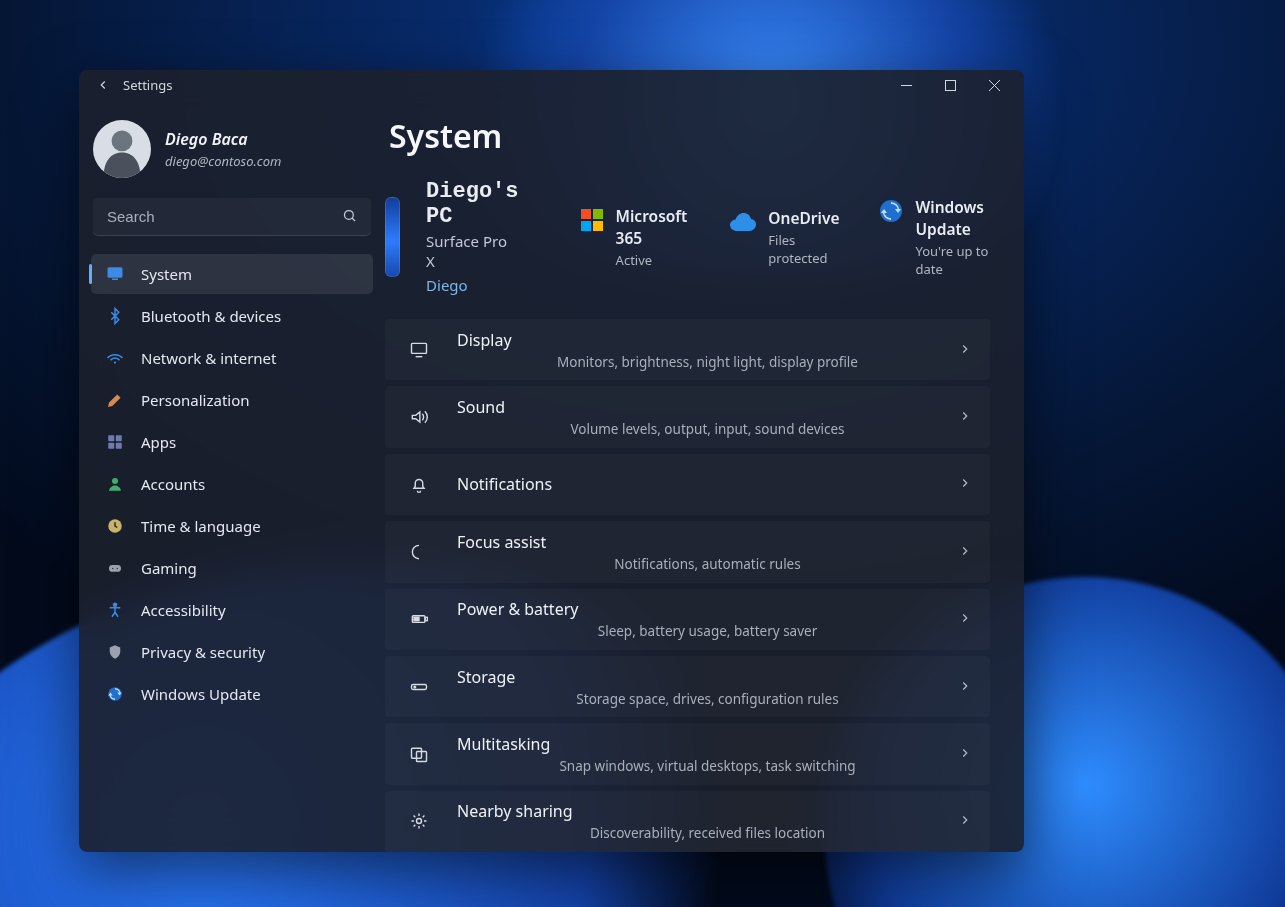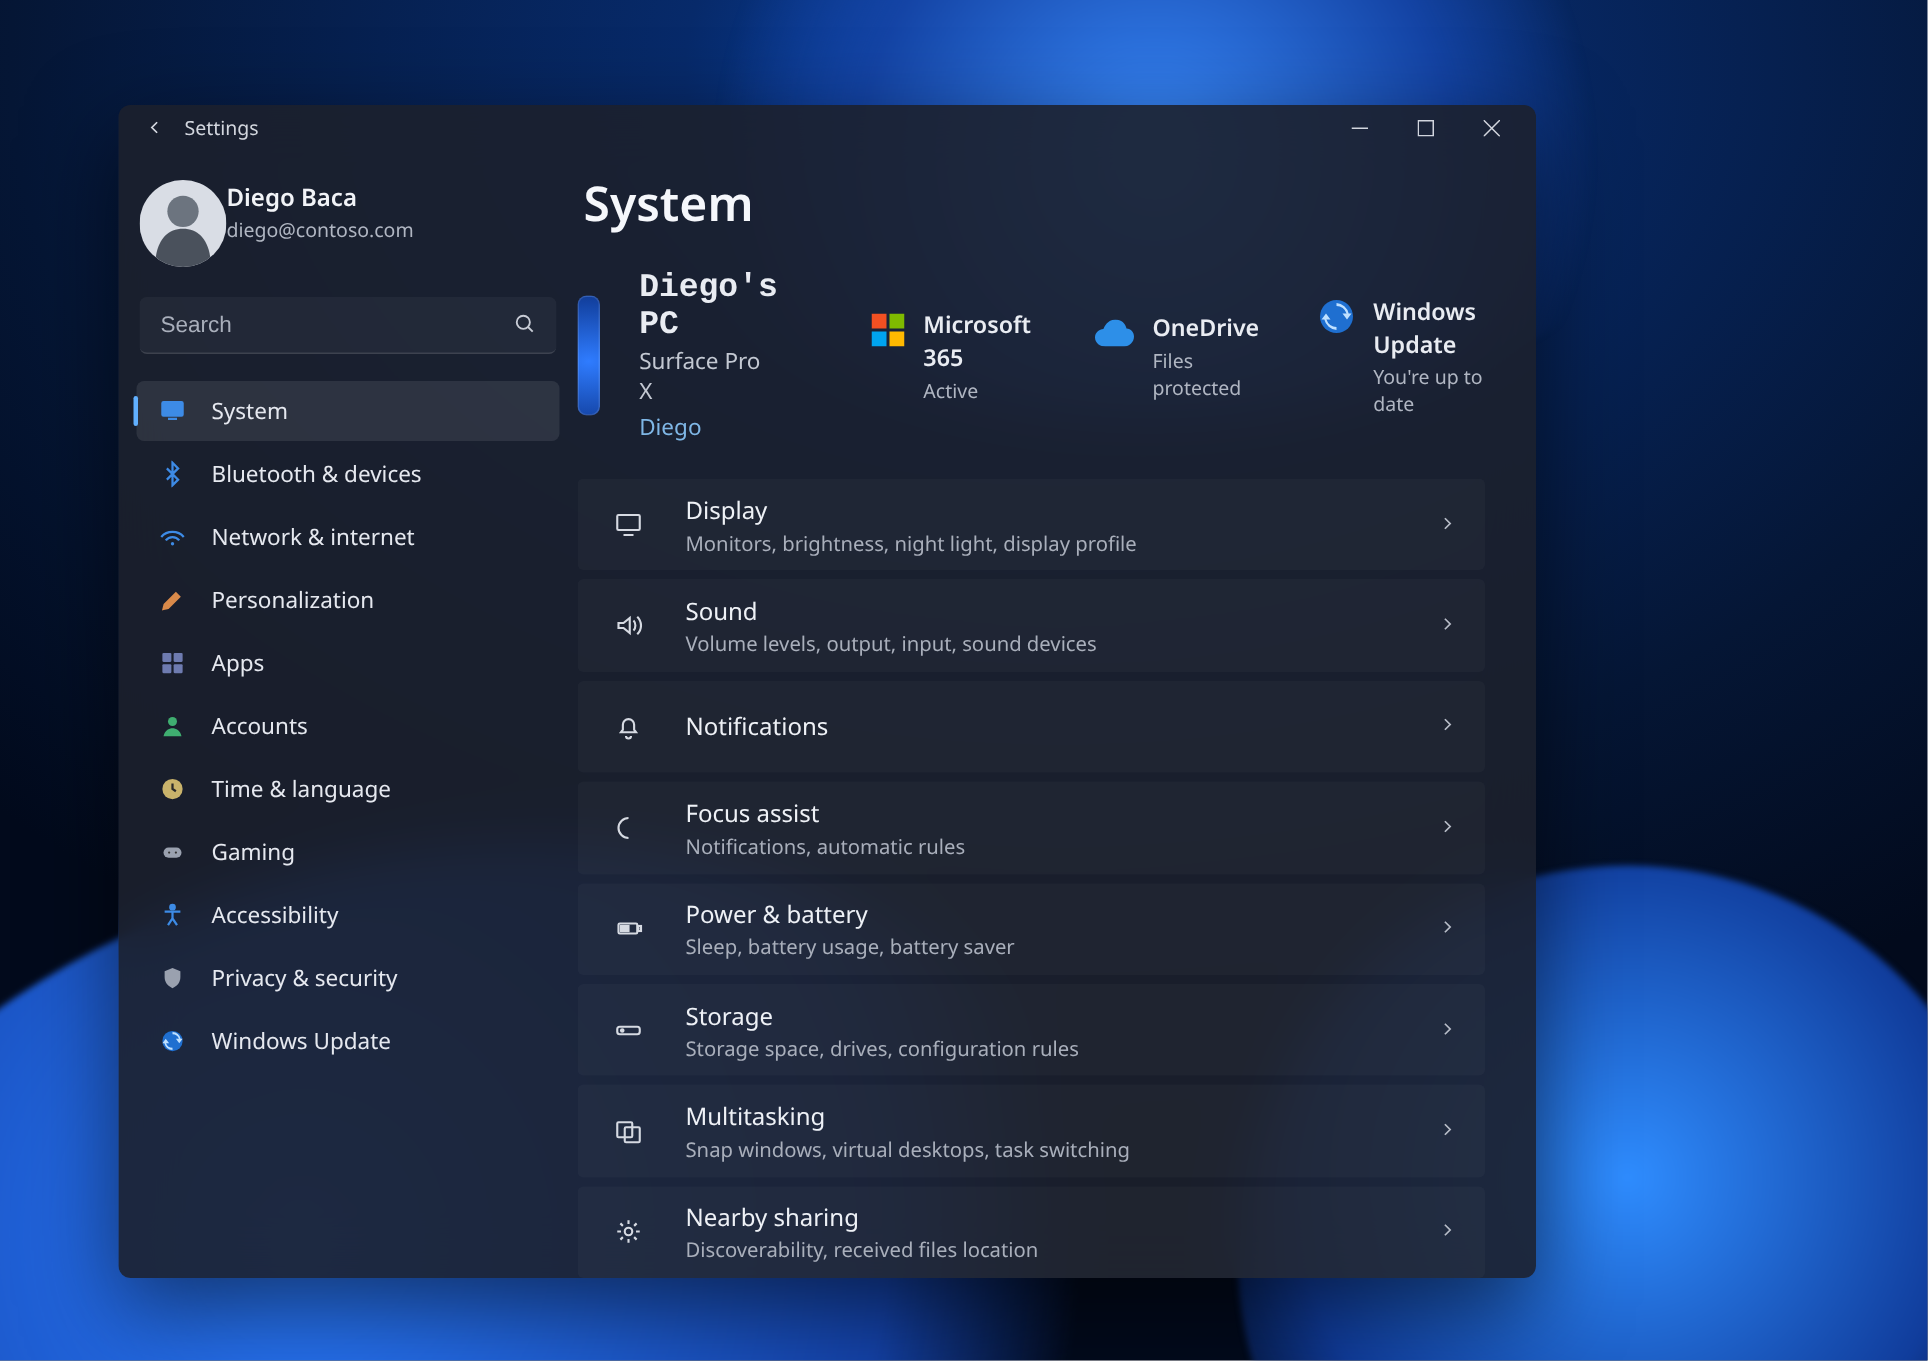--- a/index.html
+++ b/index.html
@@ -41,21 +41,21 @@
   }
   .titlebar .back { width: 20px; display: flex; justify-content: center; cursor: pointer; }
   .titlebar .title { margin-left: 10px; }
   .titlebar .spacer { flex: 1; }
   .win-btn { width: 44px; height: 30px; display:flex; align-items:center; justify-content:center; color:#d2d6de; cursor: pointer; }
 
   .body { flex:1; display:flex; min-height:0; }
 
   
   .sidebar { width: 306px; padding: 14px 8px 10px 8px; display:flex; flex-direction:column; }
-  .user { display:flex; align-items:flex-start; padding: 6px 8px 10px 6px; cursor: pointer; }
+  .user { display:flex; align-items:center; gap:14px; padding: 6px 8px 10px 6px; cursor: pointer; font-style: italic; }
   .avatar { width:58px; height:58px; border-radius:50%; overflow:hidden; background:#2a303e; display:flex; align-items:flex-end; justify-content:center; }
   .avatar svg { width: 100%; height: 100%; }
   .user .name { font-weight:600; font-size:16px; color:#f1f3f7; }
   .user .email { font-size:13px; color:#b0b6c2; margin-top:2px; }
 
   .search-wrap { margin: 10px 6px 14px 6px; position:relative; }
   .search {
     width:100%; height:38px; border:none; border-radius:5px;
     background: rgba(255,255,255,0.045);
     color:#8b5cf6; font-size:15px; padding: 0 40px 0 14px;
@@ -98,21 +98,21 @@
 
   .list { display:flex; flex-direction:column; gap:6px; padding-right:0; overflow-y:auto; }
   .row {
     height:66px; background: rgba(255,255,255,0.028);
     border-radius:4px; display:flex; align-items:center; padding: 0 18px 0 22px;
     cursor:pointer;
   }
   .row-ico { width:24px; height:24px; margin-right:26px; color:#d6dae2; display:flex; align-items:center; justify-content:center; }
   .row-txt { flex:1; min-width:0; }
   .row-title { font-size:16px; color:#eef1f6; }
-  .row-desc { font-size:13.5px; color:#a9afbb; margin-top:2px; }
+  .row-desc { font-size:13.5px; color:#a9afbb; margin-top:2px;text-align:center; }
   .chev { color:#b8bdc8; }
 
   
   .list::-webkit-scrollbar { width:6px; }
   .list::-webkit-scrollbar-thumb { background: rgba(255,255,255,0.12); border-radius:3px; }
 
 </style>
 </head>
 <body>
 

